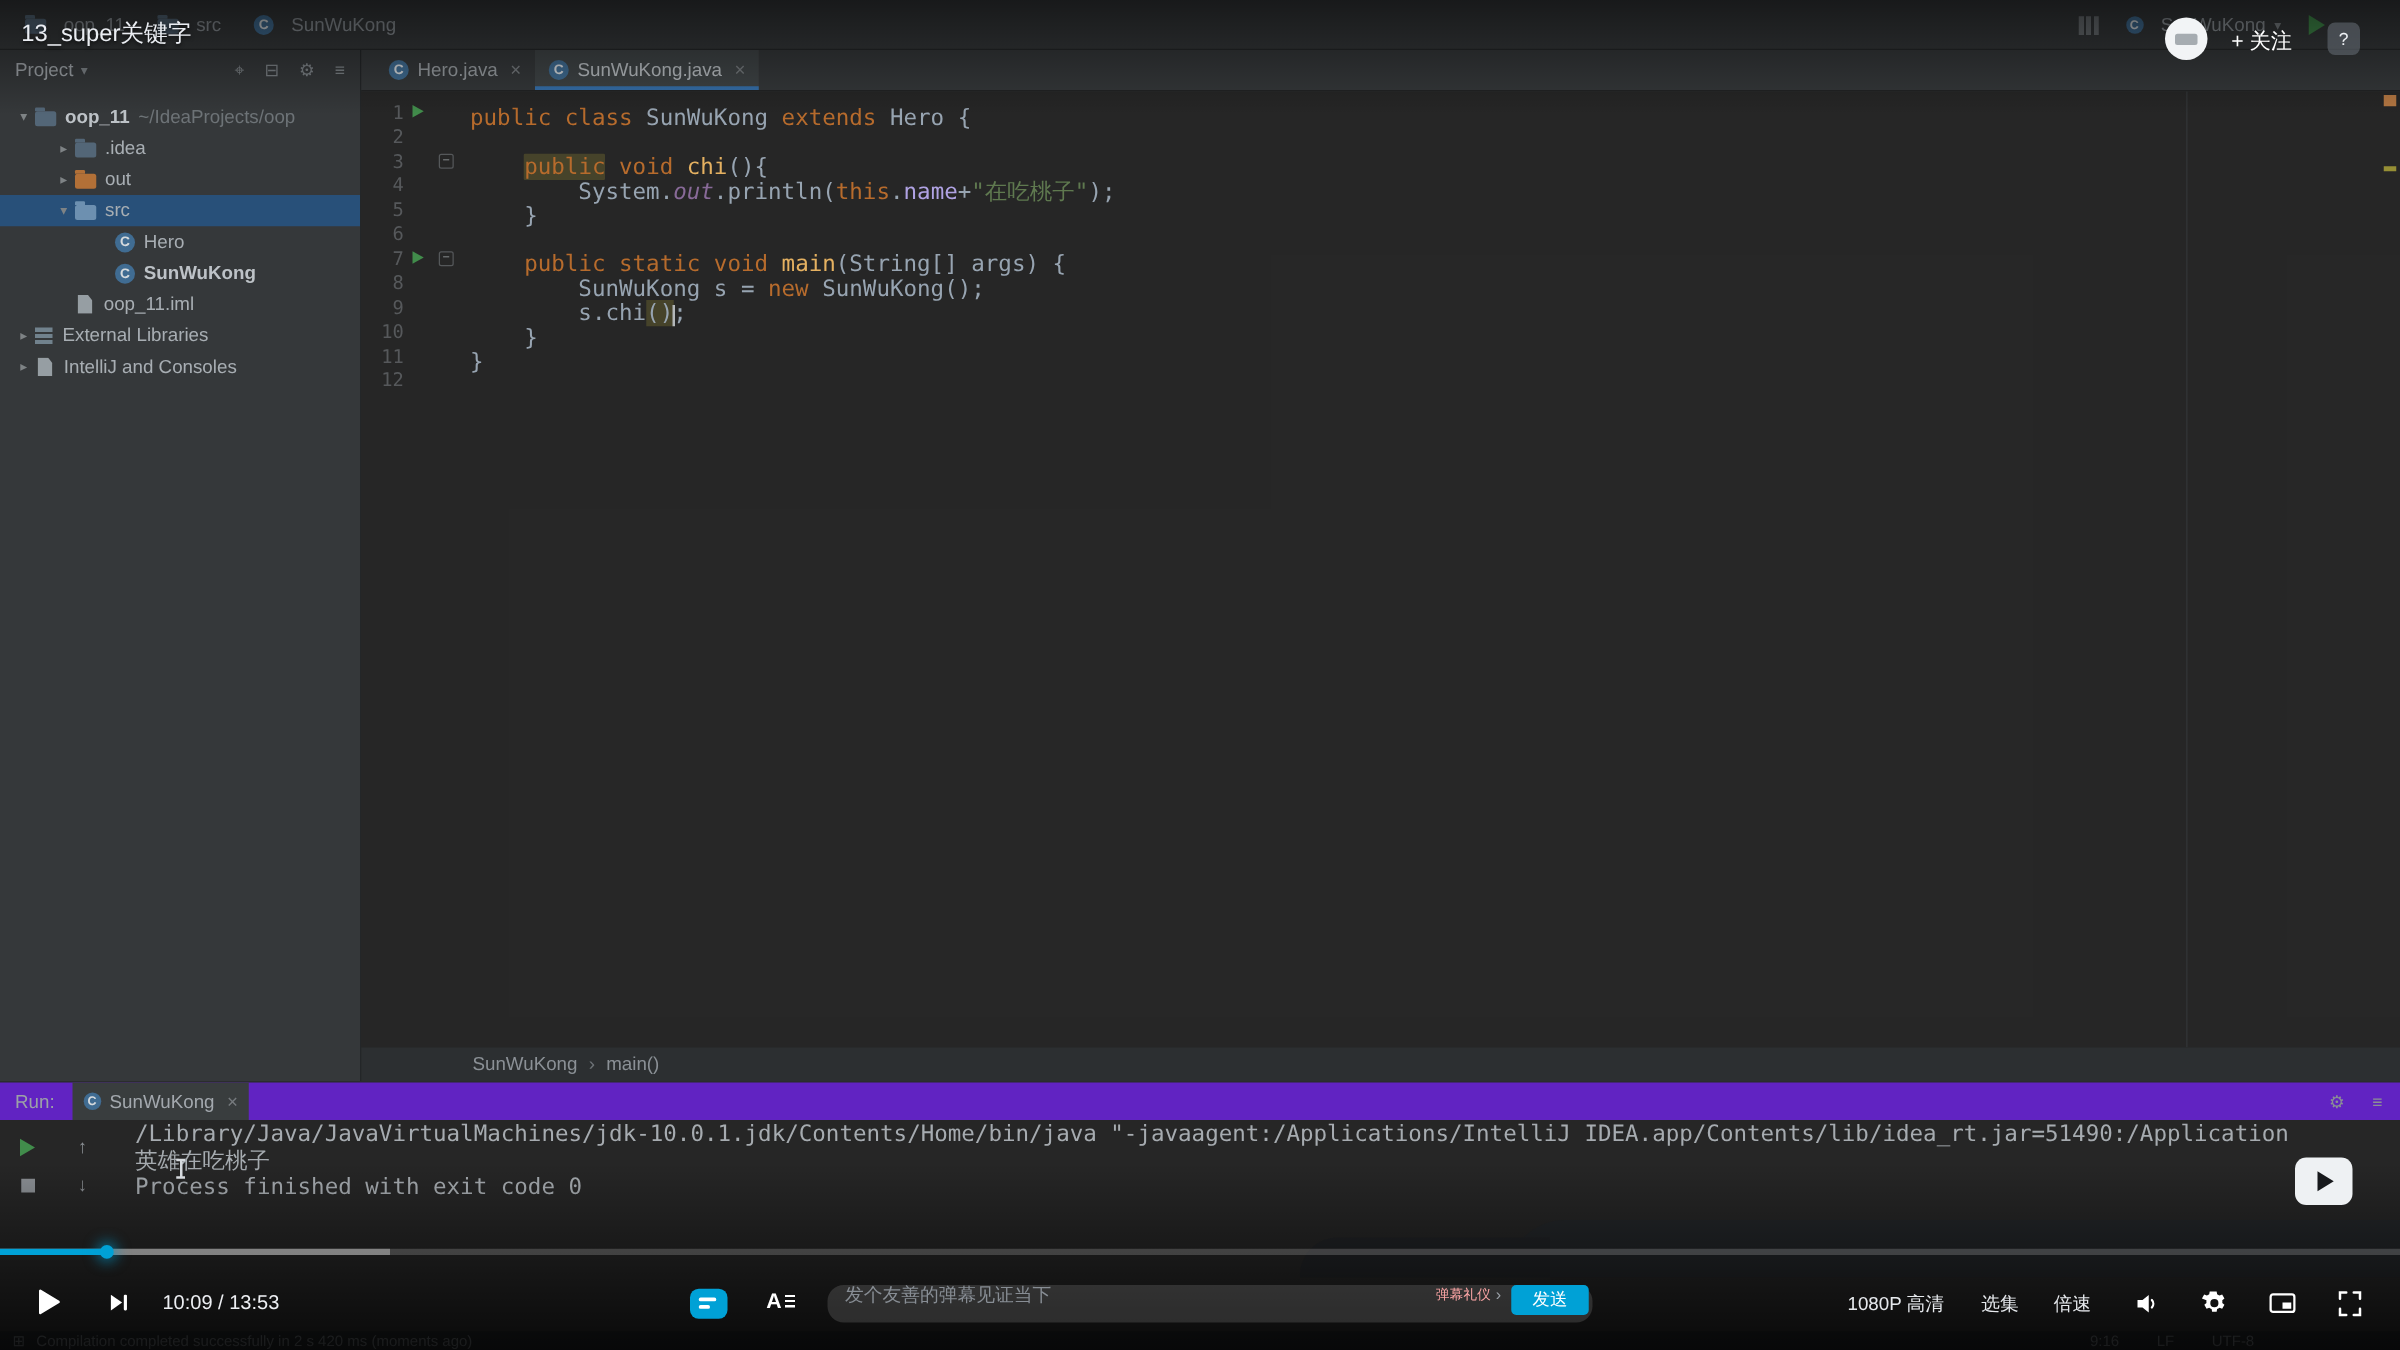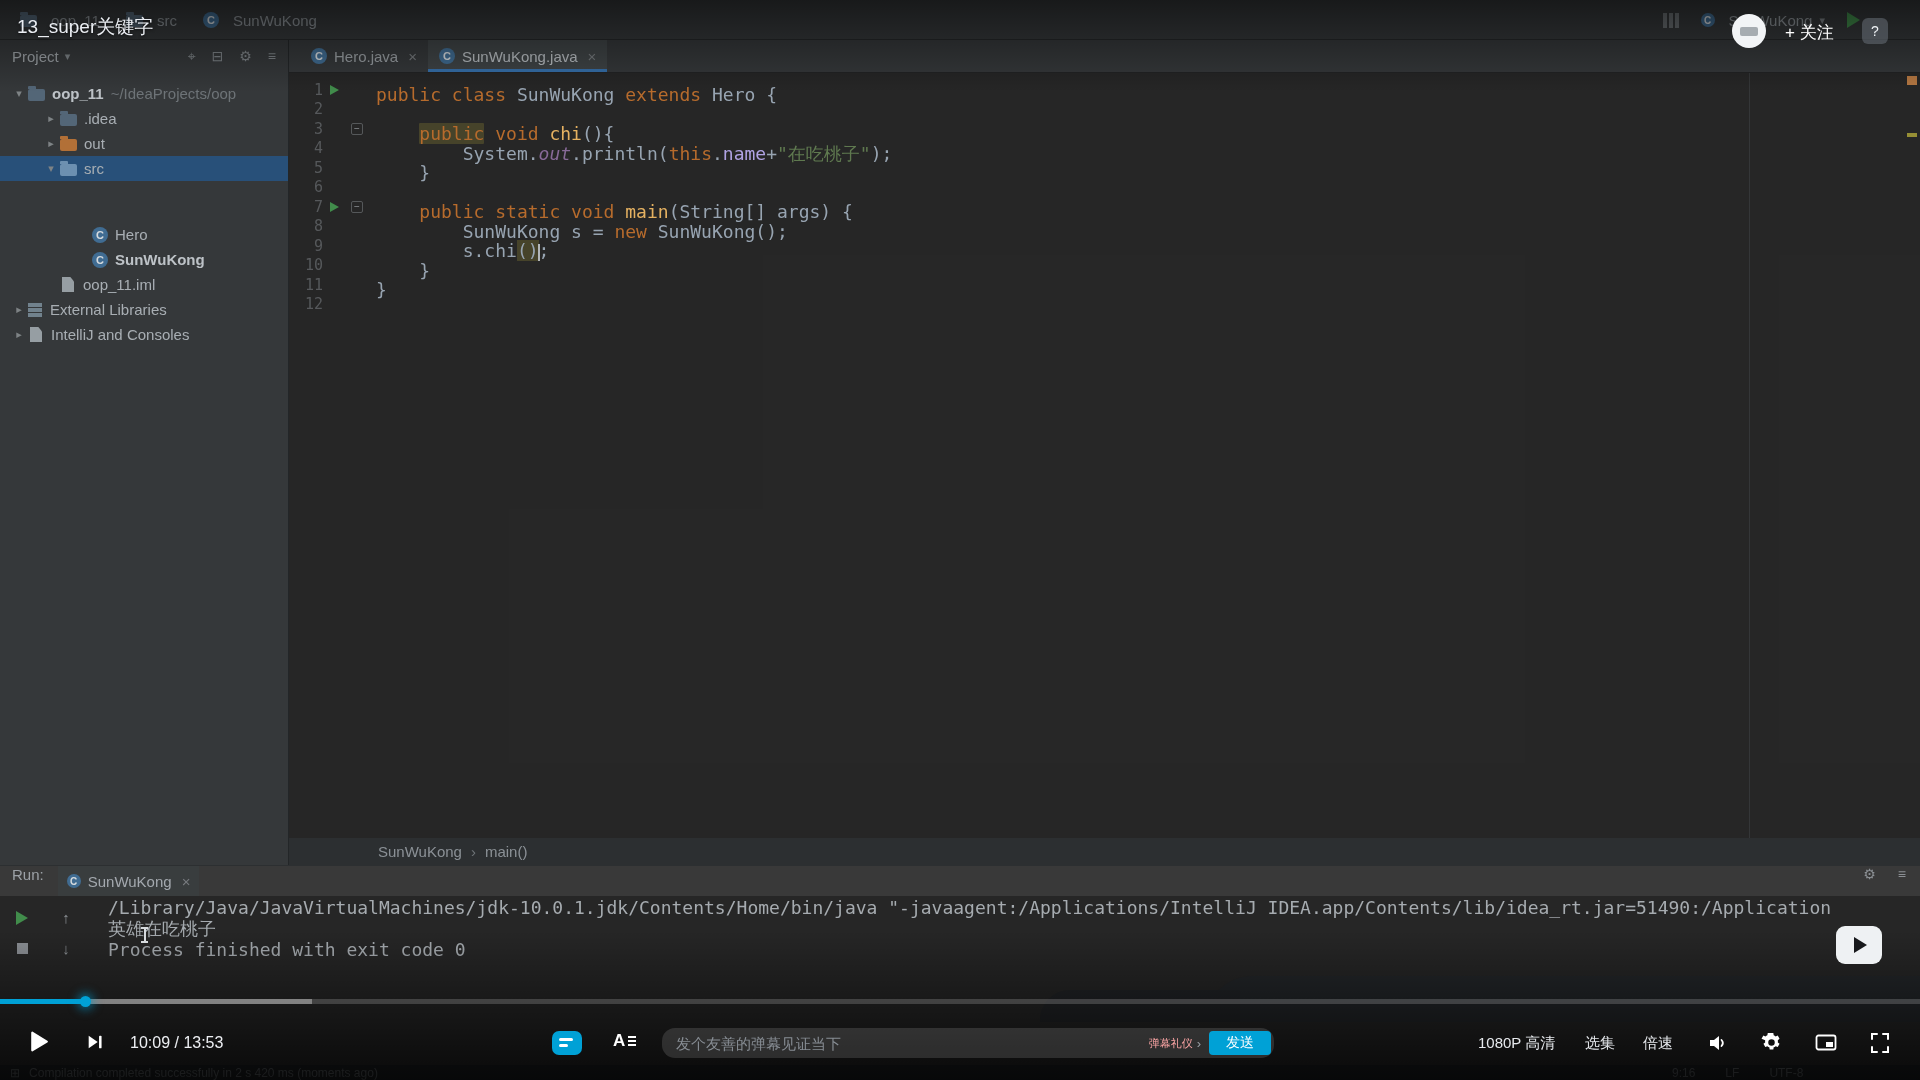--- a/index.html
+++ b/index.html
@@ -66,21 +66,21 @@
   .caret{display:inline-block;width:2px;height:17px;background:#c8ccd0;vertical-align:text-bottom;margin:0 -1px}
   .margin-guide{position:absolute;left:1460px;top:0;bottom:0;width:1px;background:#3a3d3f}
   .stripe{position:absolute;right:0;top:0;width:16px;bottom:0}
   .stripe .m1{position:absolute;right:3px;top:3px;width:10px;height:9px;background:#c9854a}
   .stripe .m2{position:absolute;right:3px;top:60px;width:10px;height:4px;background:#a8a03c}
   .crumbbar{position:absolute;left:0;right:0;bottom:0;height:27px;background:#313537;display:flex;align-items:center;padding-left:89px;color:#9ba1a7;font-size:15px;gap:9px}
   .crumb-sep::before{content:"›";color:#7b8085}
 
   
   .runpanel{position:absolute;left:0;right:0;top:865px;height:215px;background:#2b2b2b;border-top:1px solid #323537}
-  .run-header{height:30px;display:flex;padding-left:12px;font-size:15px;color:#b6bcc2;background:#404040}
+  .run-header{height:30px;display:flex;align-items:center;padding-left:12px;font-size:15px;color:#b6bcc2;background:#6d28d9}
   .run-label{margin-right:14px;color:#aeb4ba}
   .run-tab{display:flex;align-items:center;gap:7px;height:30px;padding:0 9px;background:#404446}
   .run-tab .class-ic{width:14px;height:14px;font-size:10px;margin-right:0}
   .run-hdr-right{margin-left:auto;display:flex;gap:22px;padding-right:14px;color:#9ba0a5;font-size:14px}
   .run-toolbar{position:absolute;left:0;top:36px;width:96px;display:grid;grid-template-columns:44px 44px;grid-auto-rows:31px;justify-items:center;align-items:center;color:#9ba0a5;font-size:15px}
   .rt-run{width:0;height:0;border-left:12px solid #499c54;border-top:7px solid transparent;border-bottom:7px solid transparent}
   .rt-stop{width:11px;height:11px;background:#9ba0a5}
   .console{position:absolute;left:108px;top:31px;right:0;bottom:0;font:18px/21px "DejaVu Sans Mono",monospace;color:#b9bfc4;white-space:pre;overflow:hidden}
 
   
@@ -113,21 +113,21 @@
   .controls>*{position:absolute}
   .pc-play{left:26px;top:13px}
   .pc-next{left:86px;top:17px}
   .pc-time{left:130px;top:18px;font-size:16px;color:#edeff3}
   .dm-toggle{left:552px;top:15px;width:30px;height:24px;border-radius:7px;background:#00a1d6}
   .dm-toggle::before{content:"";position:absolute;left:7px;top:7px;width:14px;height:2.5px;background:#fff;border-radius:2px}
   .dm-toggle::after{content:"";position:absolute;left:7px;top:13px;width:9px;height:2.5px;background:#fff;border-radius:2px}
   .dm-style{left:613px;top:15px;display:flex;align-items:center;color:#fff;font-size:17px;font-weight:bold}
   .dm-style::before{content:"A"}
   .dm-style .bars{display:inline-block;width:8px;height:10px;margin-left:3px;background:linear-gradient(#fff 0 2px,transparent 2px 4px,#fff 4px 6px,transparent 6px 8px,#fff 8px 10px)}
-  .dm-input{left:662px;top:12px;width:612px;height:30px;background:rgba(255,255,255,.13);border-radius:13px;display:flex;align-items:center}
+  .dm-input{left:662px;top:12px;width:612px;height:30px;background:rgba(255,255,255,.13);border-radius:13px;display:flex;align-items:flex-start}
   .dm-input input{flex:1;background:transparent;border:none;outline:none;color:#dfe3e8;font-size:15px;padding:0 14px;font-family:"Liberation Sans",sans-serif}
   .dm-input input::placeholder{color:#878d94}
   .dm-etq{color:#fca5a5;font-size:11px;flex:none}
   .dm-sep{color:#9aa0a6;font-size:13px;margin:0 8px 0 4px;flex:none}
   .dm-sep::before{content:"›"}
   .dm-send{flex:none;width:62px;height:24px;margin-right:3px;border:none;border-radius:4px;background:#00a1d6;color:#fff;font-size:14px;font-family:"Liberation Sans",sans-serif}
   .pc-text{top:18px;font-size:15px;color:#e6e9ed}
   .pc-quality{left:1478px}
   .pc-episodes{left:1585px}
   .pc-speed{left:1643px}
@@ -194,21 +194,21 @@
         <div class="tree-row" data-interactable="true" style="padding-left: 42px;">
           <span class="tree-arrow" data-interactable="true">▸</span>
           <span class="fold-ic" data-interactable="false" style="--fc: #c77d3e;"></span>
           <span class="tree-label" data-interactable="false">out</span>
         </div>
         <div class="tree-row selected" data-interactable="true" style="padding-left: 42px;">
           <span class="tree-arrow" data-interactable="true">▾</span>
           <span class="fold-ic" data-interactable="false" style="--fc: #7aa1c4;"></span>
           <span class="tree-label" data-interactable="false">src</span>
         </div>
-        <div class="tree-row" data-interactable="true" style="padding-left: 74px; margin-top: 41px;">
+        <div class="tree-row" data-interactable="true" style="padding-left: 74px;">
           <span class="tree-arrow" data-interactable="false"></span>
           <span class="class-ic" data-interactable="false"></span>
           <span class="tree-label" data-interactable="false">Hero</span>
         </div>
         <div class="tree-row" data-interactable="true" style="padding-left: 74px;">
           <span class="tree-arrow" data-interactable="false"></span>
           <span class="class-ic" data-interactable="false"></span>
           <span class="tree-label bold" data-interactable="false">SunWuKong</span>
         </div>
         <div class="tree-row" data-interactable="true" style="padding-left: 42px;">

